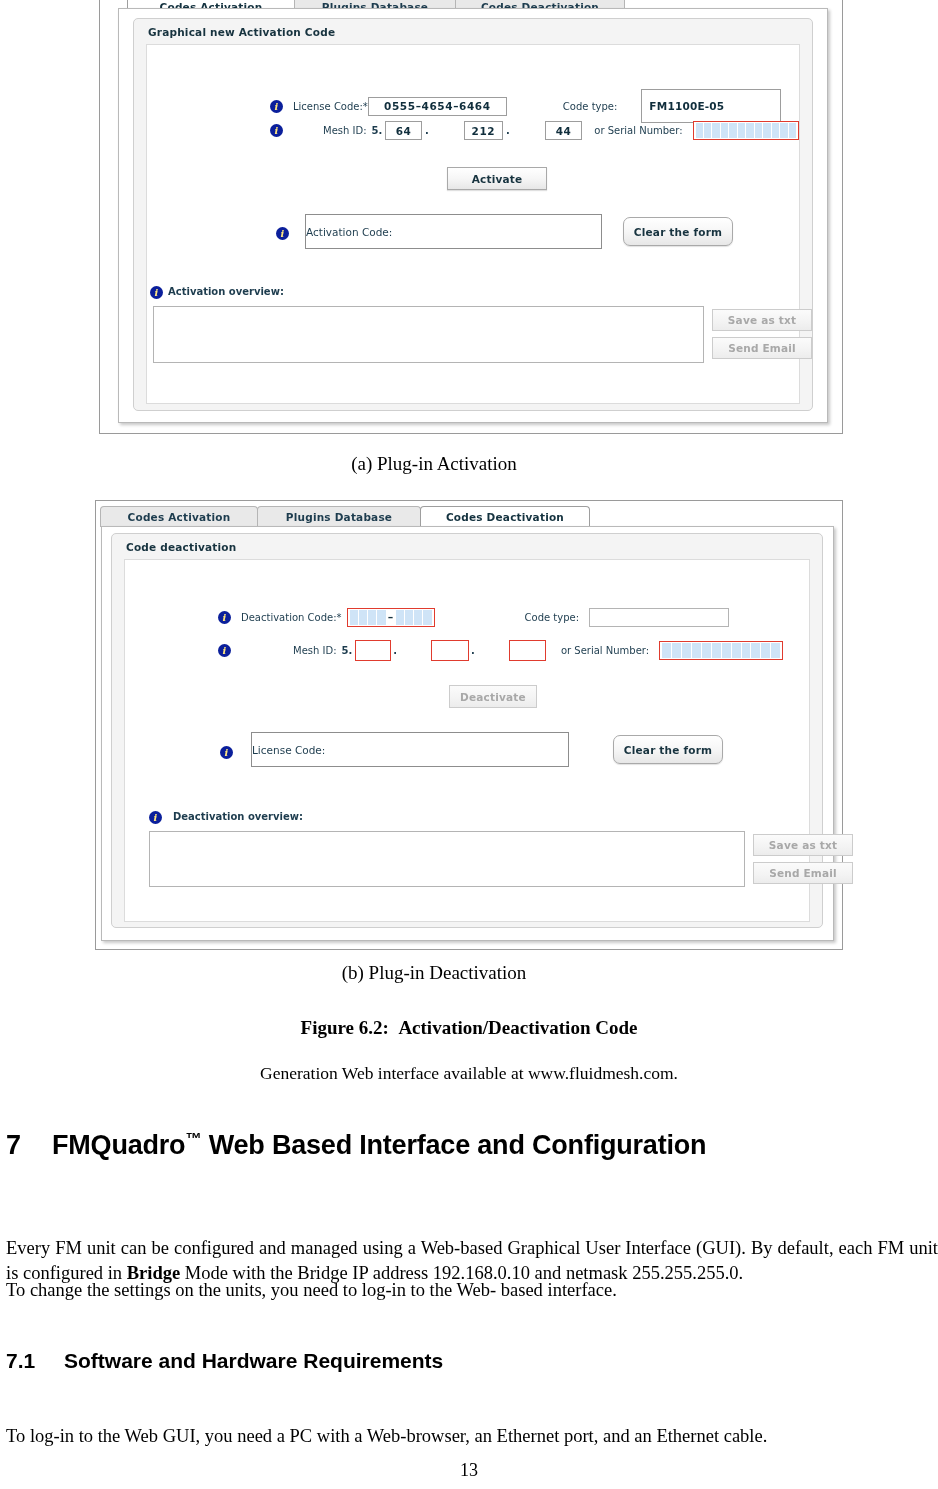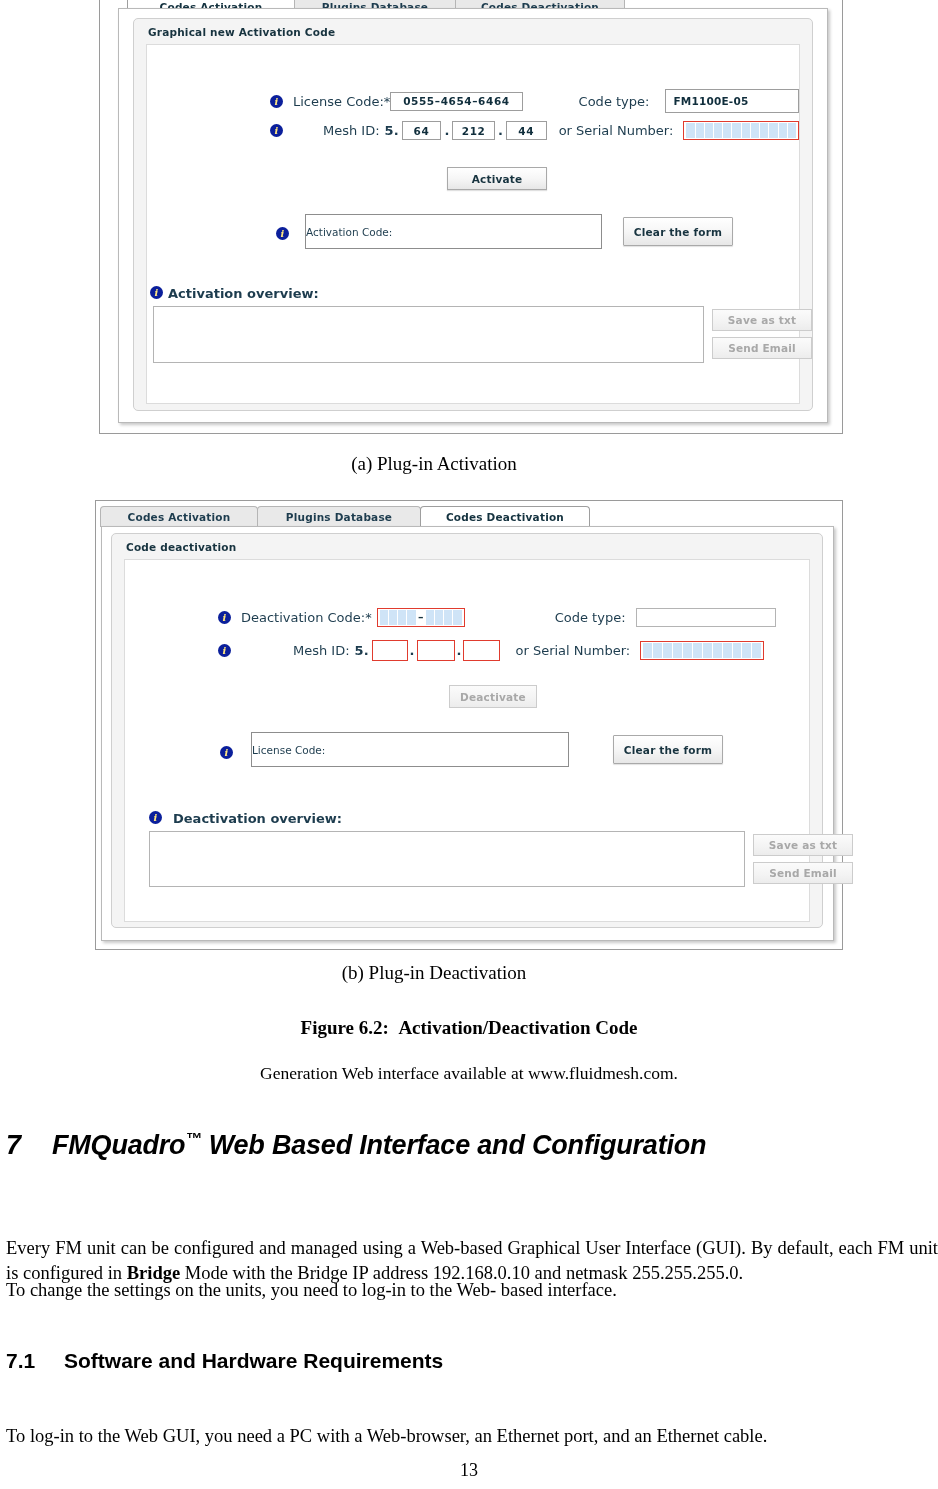--- a/index.html
+++ b/index.html
@@ -99,39 +99,40 @@
     font-weight: bold;
     font-style: italic;
     font-size: 10px;
     line-height: 13px;
     text-align: center;
     display: inline-block;
     flex: none;
   }
 
   .flabel {
-    font-size: 13px;
+    font-size: 10px;
     color: #1d3c4e;
     white-space: nowrap;
   }
   .flabel.b { font-weight: bold; }
 
   
   .tinput {
     border: 1px solid #9d9d9d;
     background: #ffffff;
     box-sizing: border-box;
     font-family: "DejaVu Sans", "Liberation Sans", sans-serif;
     font-size: 10.5px;
     font-weight: bold;
     color: #102e3c;
     display: flex;
     align-items: center;
     justify-content: center;
     letter-spacing: 0.6px;
+    margin-left: 32px;
   }
   .tinput.left { justify-content: flex-start; padding-left: 7px; letter-spacing: 0.2px; }
   .tinput.empty { background: #ffffff; }
   .tinput.redb { border: 1px solid #e03b2e; }
 
   
   .mask {
     border: 1px solid #e03b2e;
     background: #ffffff;
     box-sizing: border-box;
@@ -182,21 +183,21 @@
     font-family: "DejaVu Sans", "Liberation Sans", sans-serif;
     font-size: 10.5px;
     font-weight: bold;
     color: #17333f;
     display: flex;
     align-items: center;
     justify-content: center;
     letter-spacing: 0.2px;
     box-shadow: 0 1px 1px rgba(0,0,0,0.12);
   }
-  .btn.round { border-radius: 1px; }
+  .btn.round { border-radius: 7px; }
   .btn.disabled {
     color: #a8a8a8;
     background: linear-gradient(#fbfbfb 0%, #f3f3f3 60%, #ececec 100%);
     border-color: #cccccc;
     box-shadow: none;
   }
 
   
   .cap {
     position: absolute;
@@ -223,21 +224,20 @@
   }
   h1.sec {
     position: absolute;
     margin: 0;
     left: 6px;
     font-family: "Liberation Sans", "DejaVu Sans", sans-serif;
     font-size: 27px;
     font-weight: bold;
     letter-spacing: -0.2px;
     white-space: nowrap;
-    font-style: italic;
   }
   h2.sec {
     position: absolute;
     margin: 0;
     left: 6px;
     font-family: "Liberation Sans", "DejaVu Sans", sans-serif;
     font-size: 21px;
     font-weight: bold;
     white-space: nowrap;
   }
@@ -279,21 +279,21 @@
     <div class="card" style="left:14px; top:9px; width:680px; height:393px;">
       <div class="card-title">Graphical new Activation Code</div>
 
       <div class="card-body" style="top:25px; height:360px;">
 
         <div class="frow" style="left:0px; top:44px; width:100%;">
           <span class="iicon" style="margin-left:123px;">i</span>
           <span class="flabel" style="margin-left:10px;">License Code:*</span>
           <div class="tinput" style="width:139px; height:19px; margin-left:0px;">0555–4654–6464</div>
           <span class="flabel" style="margin-left:56px;">Code type:</span>
-          <div class="tinput left" style="width:140px; height:24px; margin-left:16px;">FM1100E-05</div>
+          <div class="tinput left" style="width:140px; height:34px; margin-left:24px;">FM1100E-05</div>
         </div>
 
         <div class="frow" style="left:0px; top:76px; width:100%;">
           <span class="iicon" style="margin-left:123px;">i</span>
           <span class="flabel" style="margin-left:40px;">Mesh ID:</span>
           <span class="flabel b" style="margin-left:5px;">5.</span>
           <div class="tinput" style="width:42px; height:19px; margin-left:3px;">64</div>
           <span class="flabel b" style="margin:0 3px;">.</span>
           <div class="tinput" style="width:45px; height:19px;">212</div>
           <span class="flabel b" style="margin:0 3px;">.</span>

